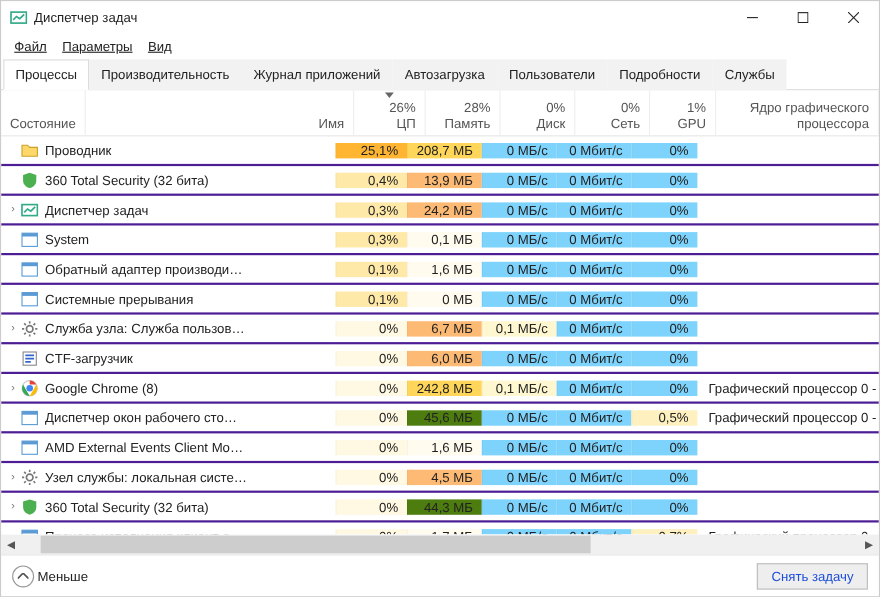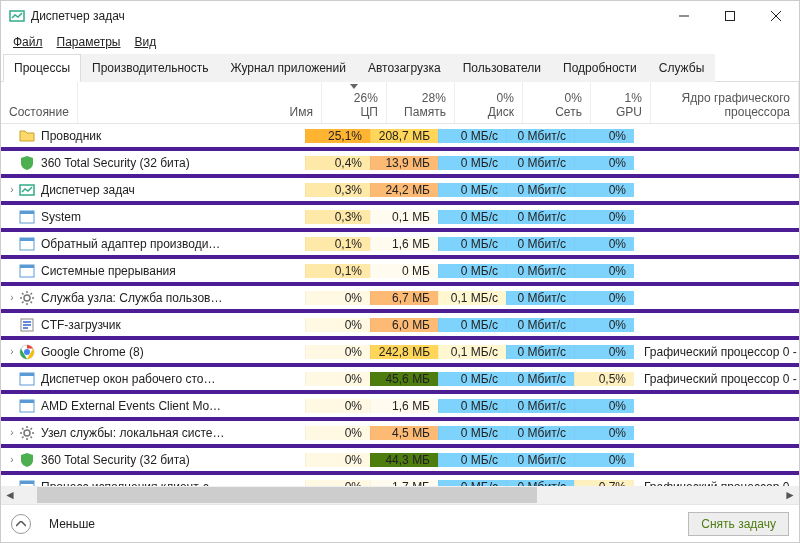--- a/index.html
+++ b/index.html
@@ -18,43 +18,43 @@
 .tab.active{border-color:#dcdcdc;border-bottom:1px solid #fff}
 .tab:not(.active){background:#f2f2f2}
 .grid{flex:1;overflow:hidden;display:flex;flex-direction:column}
 .ghead{display:flex;border-bottom:1px solid #e5e5e5;height:42px}
 .gh{border-right:1px solid #eee;display:flex;flex-direction:column;justify-content:flex-end;padding:4px 8px;position:relative}
 .gh .pct{text-align:right;color:#555}
 .gh .lbl{text-align:right;color:#555}
 .gh.left .lbl{text-align:right}
 .gh.sorted::before{content:"";position:absolute;top:2px;left:50%;transform:translateX(-50%);border-left:4px solid transparent;border-right:4px solid transparent;border-top:5px solid #666}
 .gbody{flex:1;overflow:hidden}
-.row{display:flex;height:27px;align-items:center;border-bottom:4px solid #4c1d95}
+.row{display:flex;height:27px;align-items:center;border-bottom:2px solid #4c1d95}
 .c-name{flex:0 0 244px;display:flex;align-items:center;padding-left:4px;overflow:hidden;white-space:nowrap}
 .c-name .exp{width:14px;display:inline-flex;justify-content:center;color:#777;font-size:10px}
 .c-name .picon{width:16px;height:16px;margin-right:6px;display:inline-flex;align-items:center;justify-content:center}
 .c-state{flex:0 0 60px}
 .c-cpu,.c-mem,.c-disk,.c-net,.c-gpu{text-align:right;padding-right:8px;border-left:1px solid rgba(0,0,0,0.03)}
 .c-cpu{flex:0 0 65px}
 .c-mem{flex:0 0 68px}
 .c-disk{flex:0 0 68px}
 .c-net{flex:0 0 68px}
 .c-gpu{flex:0 0 60px}
 .c-eng{flex:1;padding-left:10px;overflow:hidden;white-space:nowrap}
 .heat-cpu-0{background:#fff9e3}.heat-cpu-1{background:#ffe9a8}.heat-cpu-3{background:#ffb432}
 .heat-mem-0{background:#fffbee}.heat-mem-1{background:#fdba74}.heat-mem-2{background:#4d7c0f}.heat-mem-3{background:#ffd659}
 .heat-y-0{background:#7dd3fc}.heat-y-1{background:#fff7cf}
 .heat-gpu-1{background:#fff0bf}
 .scrollx{height:18px;background:#f0f0f0;display:flex;align-items:center}
 .scrollx .thumb{height:16px;width:500px;background:#cdcdcd;margin-left:18px}
 .scrollx .arr{width:18px;height:18px;display:flex;align-items:center;justify-content:center;color:#555}
 .footer{height:38px;display:flex;align-items:center;padding:0 10px;border-top:1px solid #e5e5e5}
-.lessbtn{display:flex;align-items:center;gap:18px}
+.lessbtn{display:flex;align-items:center;gap:3px}
 .lessbtn .circ{width:20px;height:20px;border:1px solid #999;border-radius:50%;display:flex;align-items:center;justify-content:center}
-.endtask{margin-left:auto;padding:4px 12px;border:1px solid #bbb;background:#eee;color:#4d7c0f}
+.endtask{margin-left:auto;padding:4px 12px;border:1px solid #bbb;background:#eee;color:#1d4ed8}
 .ticon{width:16px;height:16px}
 </style>
 </head>
 <body>
 
 <div class="titlebar">
   <span class="icon">
     <svg class="ticon" viewBox="0 0 16 16">
         <rect x="1" y="3" width="14" height="10" fill="none" stroke="#3a8" stroke-width="1.5"></rect>
         <path d="M3 10 L6 7 L9 9 L13 5" fill="none" stroke="#3a8" stroke-width="1.5"></path>

